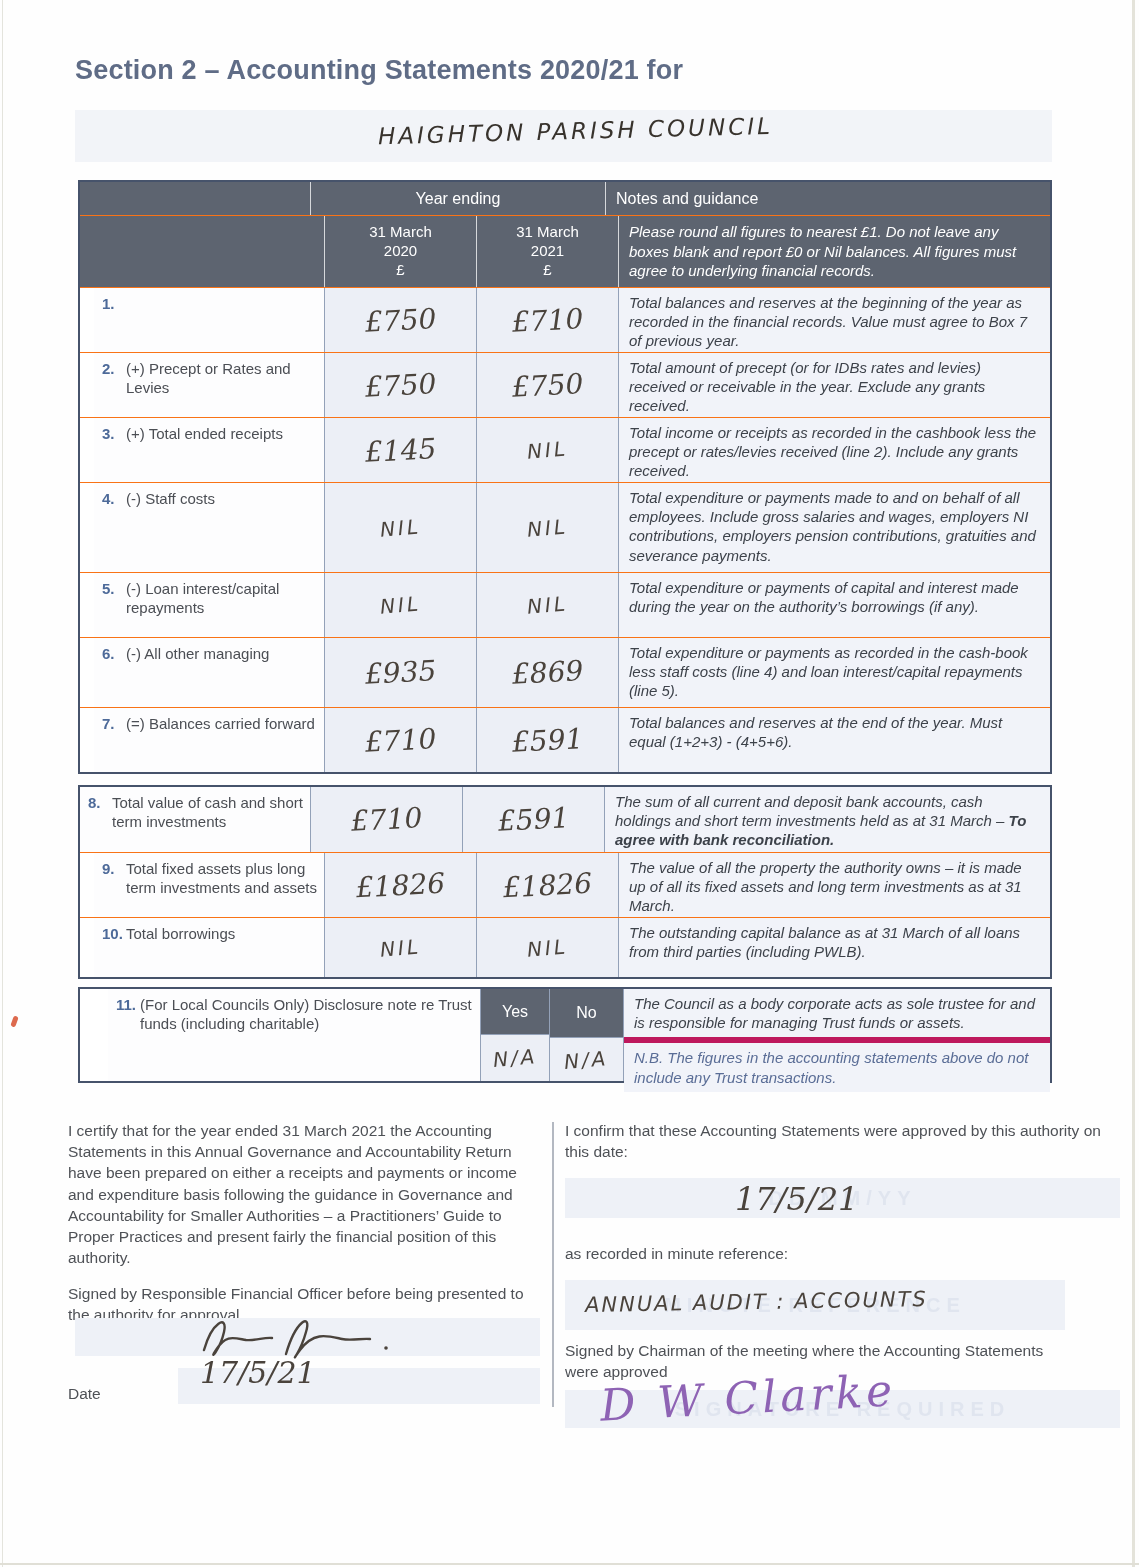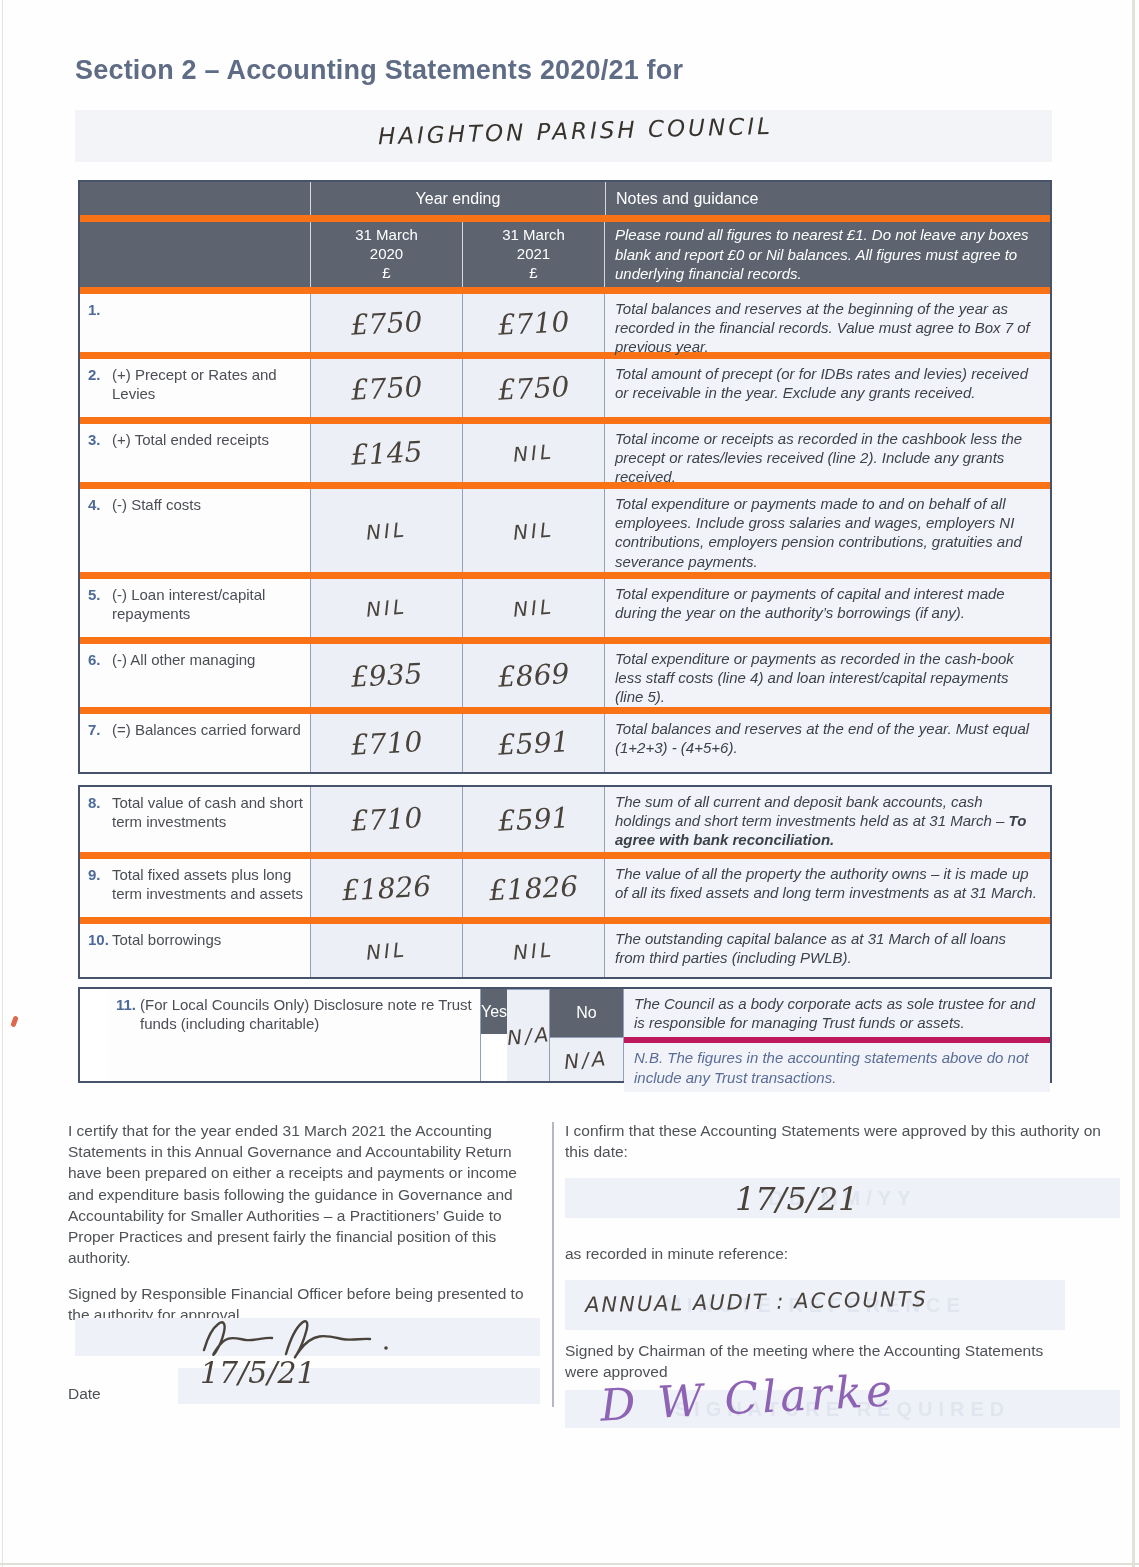--- a/index.html
+++ b/index.html
@@ -11,21 +11,21 @@
 
   .title{position:absolute;left:75px;top:55px;font-size:27px;font-weight:bold;color:#5f6c86;letter-spacing:.2px;}
   .council-band{position:absolute;left:75px;top:110px;width:977px;height:52px;background:#f2f4f8;}
   .hw{font-family:"DejaVu Serif", serif;font-style:italic;color:#4a433c;}
   .council-hw{position:absolute;left:303px;top:8px;font-family:"DejaVu Sans", sans-serif;font-style:italic;
               font-size:23px;letter-spacing:3px;color:#38332d;transform:rotate(-1.5deg);white-space:nowrap;}
 
   
   .tbl{position:absolute;left:78px;width:974px;border:2px solid #46536b;background:#fff;box-sizing:border-box;}
   .trow{display:flex;box-sizing:border-box;}
-  .trow + .trow{border-top:7px solid #f97316;}
+  .trow + .trow{border-top:1px solid #f97316;padding-left:14px;}
   .c{box-sizing:border-box;}
   .c + .c{border-left:1px solid #93a1b8;}
   .col1{width:230px;}
   .col2{width:152px;}
   .col3{width:142px;}
   .col4{flex:1;}
   .hdr{background:#5d6470;color:#ffffff;}
   .hdr .c + .c{border-left:1px solid rgba(255,255,255,.75);}
   .hdr-top{height:33px;align-items:stretch;}
   .hdr-top .c{display:flex;align-items:center;}
@@ -239,21 +239,21 @@
       <div class="c col4 notes"><span>The outstanding capital balance as at 31 March of all loans from third parties (including PWLB).</span></div>
     </div>
   </div>
 
   <div class="tbl" style="top:987px;">
     <div class="trow" style="height:92px;margin-left:28px;">
       <div class="c t11-label label">
           <span class="num">11.</span>
           <span>(For Local Councils Only) Disclosure note re Trust funds (including charitable)</span>
         </div>
-      <div class="c t11-yes" style="display:flex;flex-direction:row;">
+      <div class="c t11-yes" style="display:flex;flex-direction:column;">
         <div class="t11-hdrcell" style="height:45px;">Yes</div>
         <div class="t11-nacell" style="flex:1;border-top:1px solid #93a1b8;">
             <span class="hw hw-sm">N/A</span>
           </div>
       </div>
       <div class="c t11-no" style="display:flex;flex-direction:column;">
         <div class="t11-hdrcell" style="height:48px;">No</div>
         <div class="t11-nacell" style="flex:1;border-top:1px solid #93a1b8;">
             <span class="hw hw-sm">N/A</span>
           </div>

